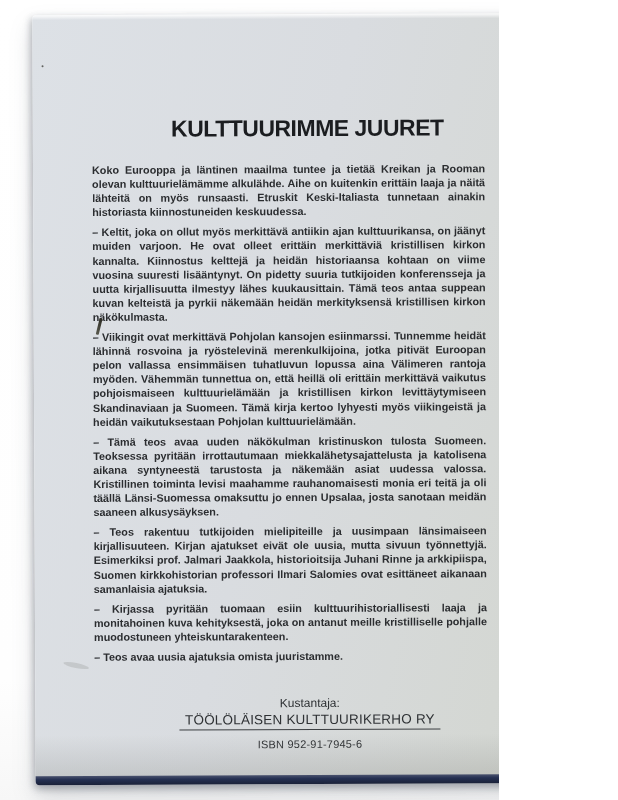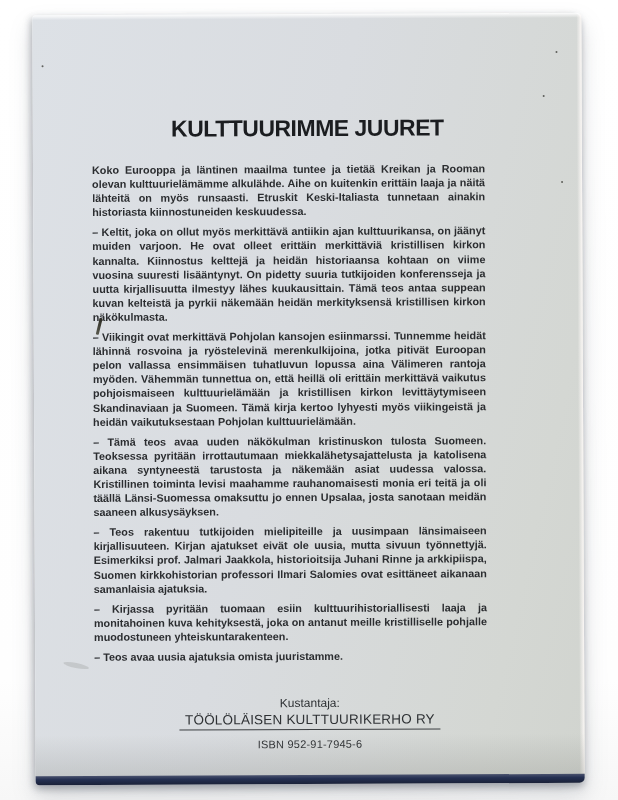--- a/index.html
+++ b/index.html
@@ -5,21 +5,21 @@
   html, body {
     margin: 0;
     padding: 0;
     width: 618px;
     height: 800px;
     background: #ffffff;
     font-family: "Liberation Sans", sans-serif;
   }
   .stage {
     position: relative;
-    width: 618px;
+    width: 499px;
     height: 800px;
     overflow: hidden;
     background: linear-gradient(180deg, #ffffff 0%, #fefefe 85%, #f7f7f7 100%);
   }
   .book {
     position: absolute;
     left: 34px;
     top: 14px;
     width: 549px;
     height: 770px;

